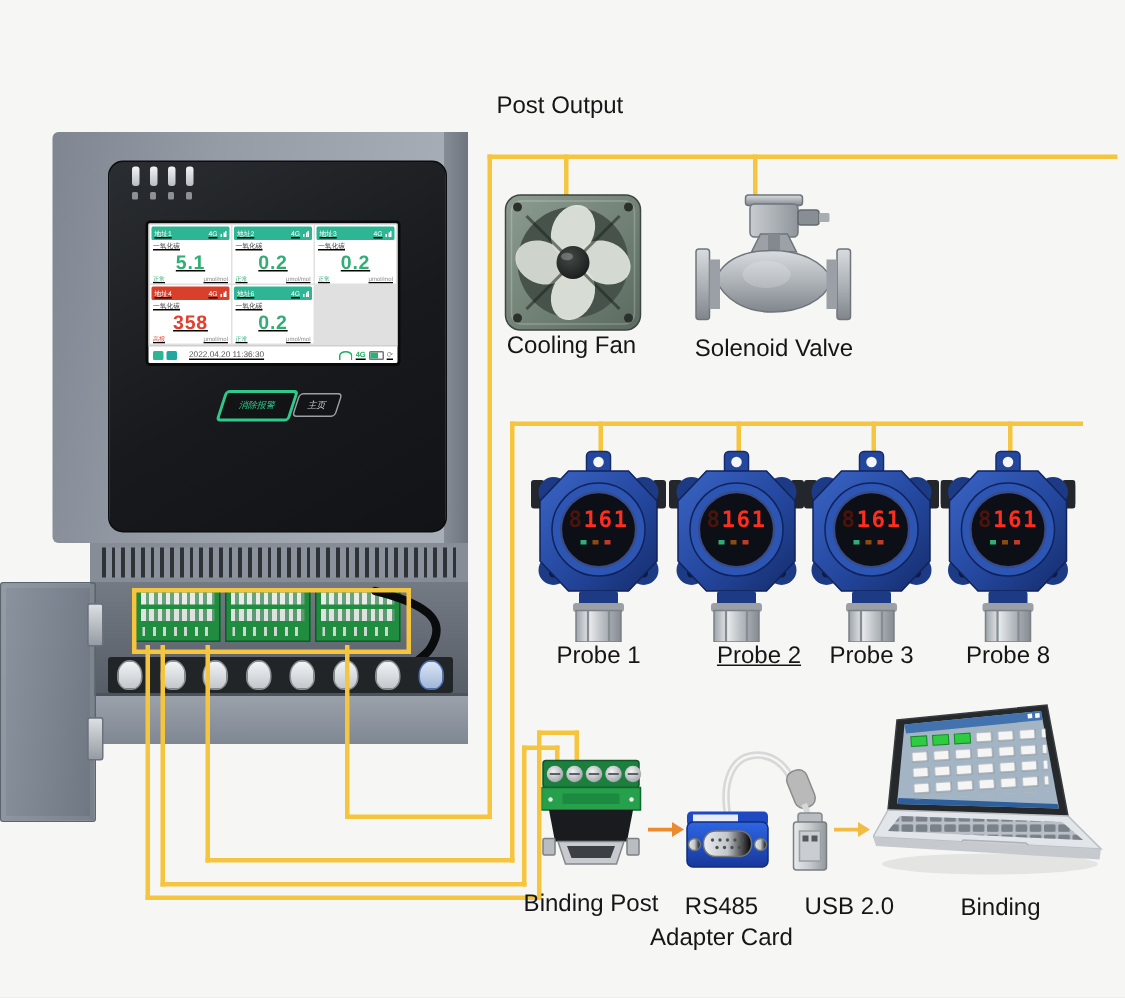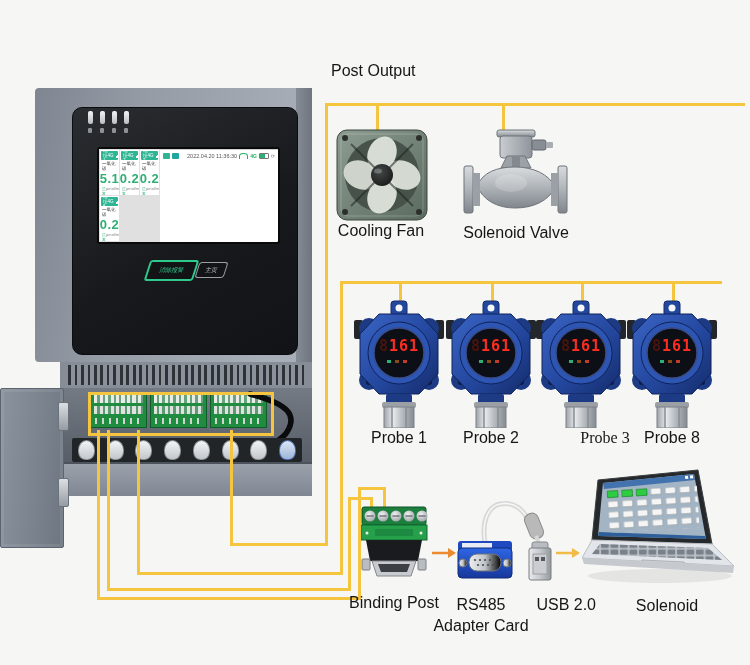--- a/index.html
+++ b/index.html
@@ -38,22 +38,22 @@
     background:linear-gradient(#f2f4f6,#c2c7cc);}
   .gland.blue{border-color:#4a6fb0;background:linear-gradient(#dbe6f6,#9fb6d8);}
   .cab-bottom{left:60px;top:462px;width:252px;height:32px;border-top:2px solid #4c535c;
     background:linear-gradient(#9aa1ab,#7f8792);}
   .door{left:0;top:388px;width:62px;height:158px;border:1px solid #5c646e;border-radius:2px;
     background:linear-gradient(95deg,#8a939e 0%,#79828d 60%,#6d7681 100%);
     box-shadow:inset 0 0 0 3px rgba(255,255,255,.08);}
   .hinge{position:absolute;left:58px;width:9px;height:27px;border-radius:2px;
     background:linear-gradient(#dcdfe3,#969ca3);border:1px solid #6b727b;}
   
-  .screen{left:97px;top:147px;width:183px;height:97px;background:#fff;border:2px solid #0a0a0a;
-    border-radius:3px;box-sizing:border-box;display:flex;flex-direction:row;}
+  .screen{left:97px;top:147px;width:170px;height:97px;background:#fff;border:2px solid #0a0a0a;
+    border-radius:3px;box-sizing:border-box;display:flex;flex-direction:column;text-decoration:underline;}
   .cells{flex:1;display:grid;grid-template-columns:repeat(3,1fr);grid-template-rows:1fr 1fr;
     gap:1px;background:#e0e0e0;padding:1px;}
   .cell{background:#fff;display:flex;flex-direction:column;overflow:hidden;}
   .cell-header{height:9px;display:flex;justify-content:space-between;align-items:center;
     padding:0 2px;color:#fff;font-size:4.5px;border-radius:1px;margin:1px 1px 0 1px;}
   .cell-normal .cell-header{background:var(--green,#2eb593);}
   .cell-alarm  .cell-header{background:var(--red,#d8402c);}
   .cell-warn   .cell-header{background:var(--orange,#f0a429);}
   .sigbars{display:flex;align-items:flex-end;gap:.5px;margin-left:2px;}
   .sigbars i{display:block;width:1px;background:#fff;}
@@ -156,20 +156,39 @@
               </span>
             </span>
           </div>
         <div class="cell-gas">一氧化碳</div>
         <div class="cell-value">0.2</div>
         <div class="cell-foot">
             <span class="cell-status">正常</span>
           <span>μmol/mol</span>
           </div>
       </div>
+      <div class="cell cell-alarm">
+        <div class="cell-header">
+            <span>地址4</span>
+          <span style="display:flex;align-items:center;">
+              <span>4G</span>
+          <span class="sigbars">
+                <i style="height:2px"></i>
+                <i style="height:3px"></i>
+                <i style="height:4px"></i>
+              </span>
+            </span>
+          </div>
+        <div class="cell-gas">一氧化碳</div>
+        <div class="cell-value">358</div>
+        <div class="cell-foot">
+            <span class="cell-status">高报</span>
+          <span>μmol/mol</span>
+          </div>
+      </div>
       <div class="cell cell-normal">
         <div class="cell-header">
             <span>地址6</span>
           <span style="display:flex;align-items:center;">
               <span>4G</span>
           <span class="sigbars">
                 <i style="height:2px"></i>
                 <i style="height:3px"></i>
                 <i style="height:4px"></i>
               </span>
@@ -452,22 +471,22 @@
       <rect x="41" y="60" width="4" height="3" fill="#8a4a12"></rect>
       <rect x="49" y="60" width="4" height="3" fill="#c23a2a"></rect>
     <rect x="32" y="94" width="26" height="10" rx="2" fill="#1d3a85"></rect>
     <rect x="28" y="102" width="34" height="6" rx="2" fill="#9aa0a6"></rect>
     <rect x="30" y="107" width="30" height="21" fill="url(#sil1)" stroke="#7a8086"></rect>
     <line x1="38" y1="107" x2="38" y2="128" stroke="#868c92" stroke-width="1.5"></line>
     <line x1="52" y1="107" x2="52" y2="128" stroke="#868c92" stroke-width="1.5"></line>
   </svg>
 
   <div class="lbl" style="left:354px;top:429px;width:90px;">Probe 1</div>
-  <div class="lbl" style="left:446px;top:429px;width:90px;">Probe 2</div>
-  <div class="lbl" style="left:560px;top:429px;width:90px;font-family:Liberation Serif, serif;">Probe 3</div>
+  <div class="lbl" style="left:461px;top:429px;width:90px;text-decoration:underline;">Probe 2</div>
+  <div class="lbl" style="left:536px;top:429px;width:90px;">Probe 3</div>
   <div class="lbl" style="left:627px;top:429px;width:90px;">Probe 8</div>
 
   <svg class="abs" style="left:361px;top:503px;" width="70" height="82" viewBox="0 0 70 82">
     <defs>
       <radialGradient id="screw" cx=".4" cy=".35" r=".9">
         <stop offset="0" stop-color="#f0f1f2"></stop>
           <stop offset=".7" stop-color="#a7abaf"></stop>
           <stop offset="1" stop-color="#6f7377"></stop>
       </radialGradient>
       <linearGradient id="db9" x1="0" y1="0" x2="0" y2="1">
@@ -579,15 +598,15 @@
     <polygon points="18,76 126,80 140,92 10,86" fill="#b9bfc7"></polygon>
     <polygon points="18,76 126,80 140,92 10,86" fill="url(#lapkeys)" opacity=".85"></polygon>
     <polygon points="60,92 102,94 108,100 56,98" fill="#ccd0d5" stroke="#aeb3b9"></polygon>
     <polygon points="0,90 152,98 151,105 2,96" fill="#c6cacf"></polygon>
   </svg>
 
   <div class="lbl" style="left:344px;top:594px;width:100px;">Binding Post</div>
   <div class="lbl" style="left:440px;top:596px;width:82px;">RS485</div>
   <div class="lbl" style="left:428px;top:617px;width:106px;">Adapter Card</div>
   <div class="lbl" style="left:524px;top:596px;width:72px;text-align:right;">USB 2.0</div>
-  <div class="lbl" style="left:622px;top:597px;width:90px;">Solenoid</div>
+  <div class="lbl" style="left:622px;top:597px;width:90px;">Binding</div>
 
 </div>
 
 </body></html>

